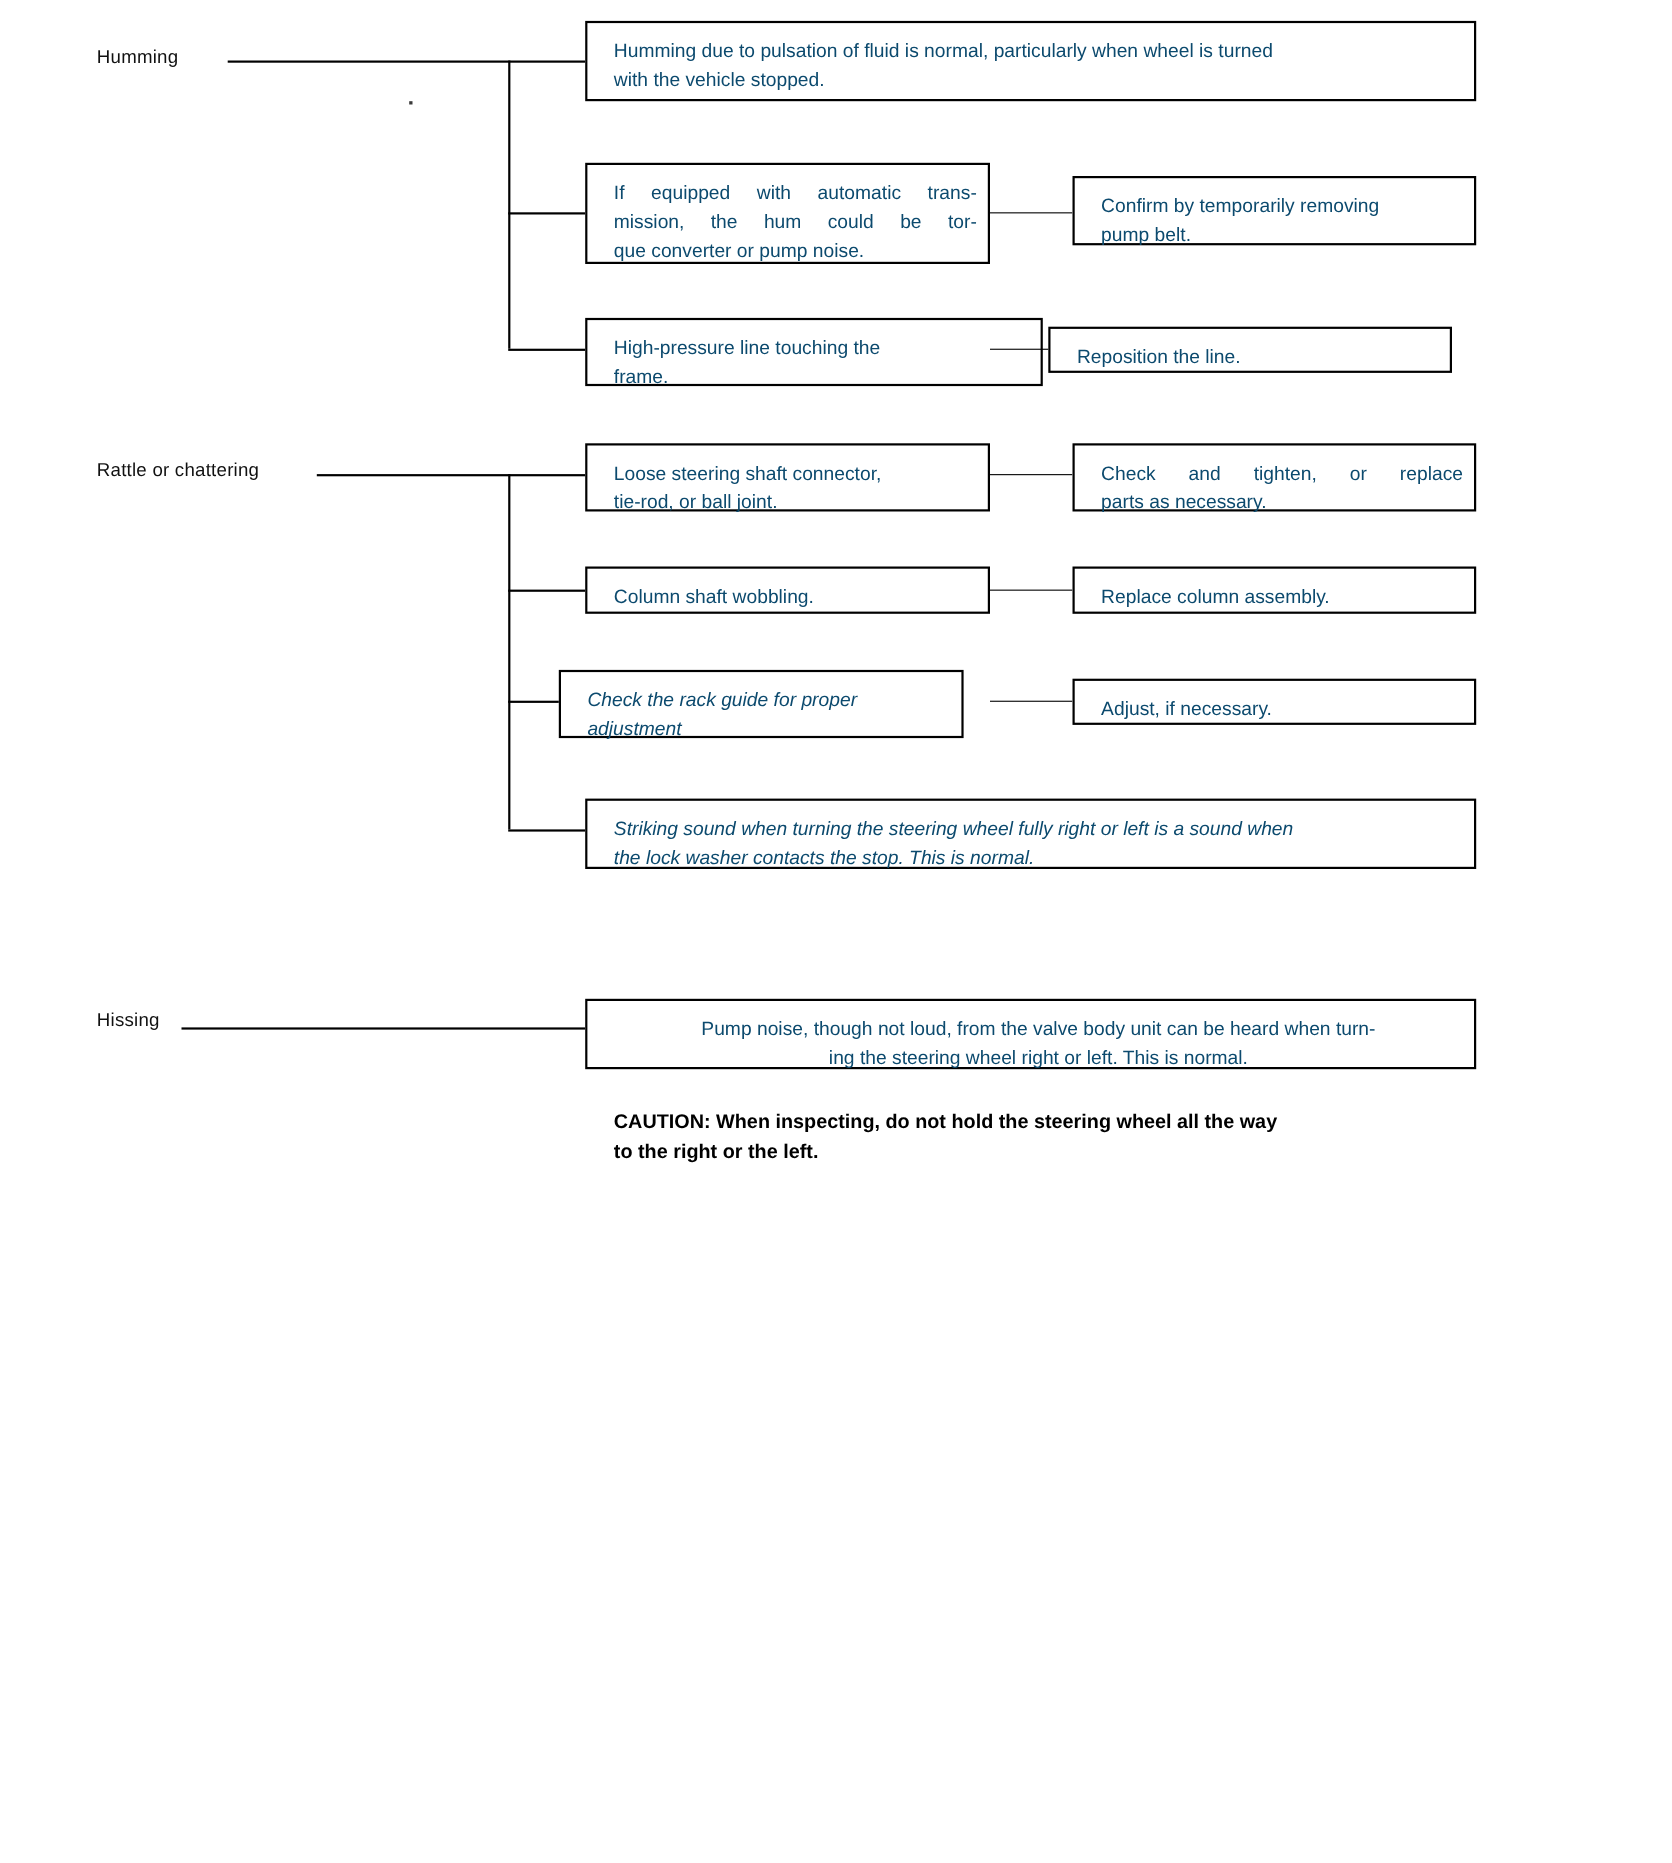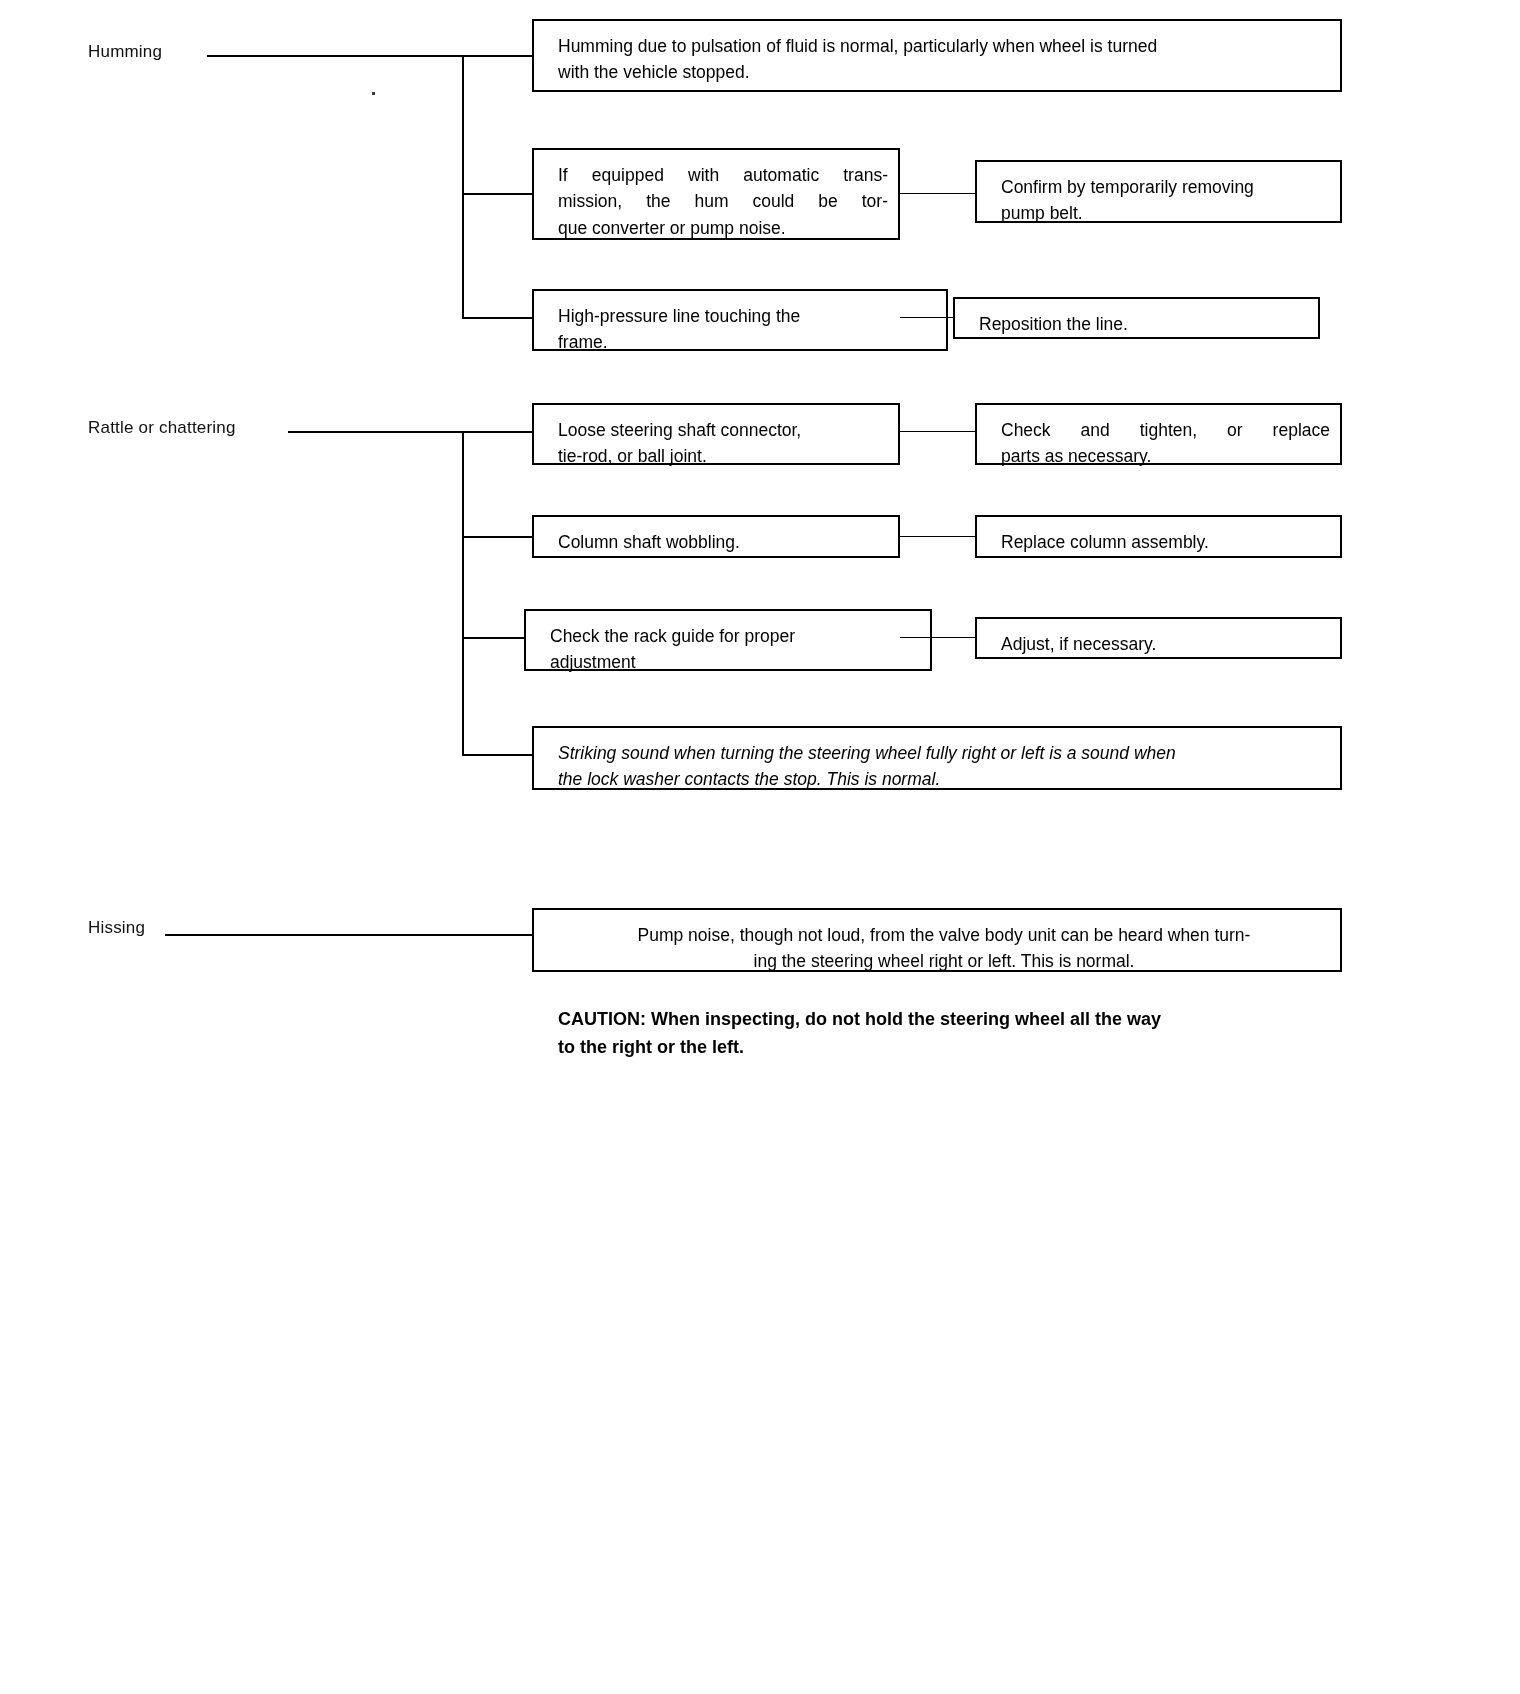--- a/index.html
+++ b/index.html
@@ -45,21 +45,21 @@
 
   
   .node {
     position: absolute;
     border: 2px solid #000;
     background: #ffffff;
     box-sizing: border-box;
     padding: 12px 10px 12px 24px;
     font-size: 17.5px;
     line-height: 1.5;
-    color: #000000;
+    color: #0c4a6e;
   }
   .node .ln {
     display: block;
     white-space: nowrap;
   }
   .node.justify .ln {
     text-align: justify;
     text-align-last: justify;
     white-space: normal;
   }
@@ -142,21 +142,21 @@
   <div class="hline" style="left:462px; top:536px; width:70px;"></div>
   <div class="node" style="left:532px; top:515px; width:368px; height:43px;">
     <span class="ln">Column shaft wobbling.</span>
   </div>
   <div class="hline thin" style="left:900px; top:536px; width:75px;"></div>
   <div class="node" style="left:975px; top:515px; width:367px; height:43px;">
     <span class="ln">Replace column assembly.</span>
   </div>
 
   <div class="hline" style="left:462px; top:637px; width:70px;"></div>
-  <div class="node" style="left:524px; top:609px; width:408px; height:62px;">
+  <div class="node" style="left:508px; top:609px; width:368px; height:62px;font-style:italic;">
     <span class="ln">Check the rack guide for proper</span>
     <span class="ln">adjustment</span>
   </div>
   <div class="hline thin" style="left:900px; top:637px; width:75px;"></div>
   <div class="node" style="left:975px; top:617px; width:367px; height:42px;">
     <span class="ln">Adjust, if necessary.</span>
   </div>
 
   <div class="hline" style="left:462px; top:754px; width:70px;"></div>
   <div class="node" style="left:532px; top:726px; width:810px; height:64px;font-style:italic;">

